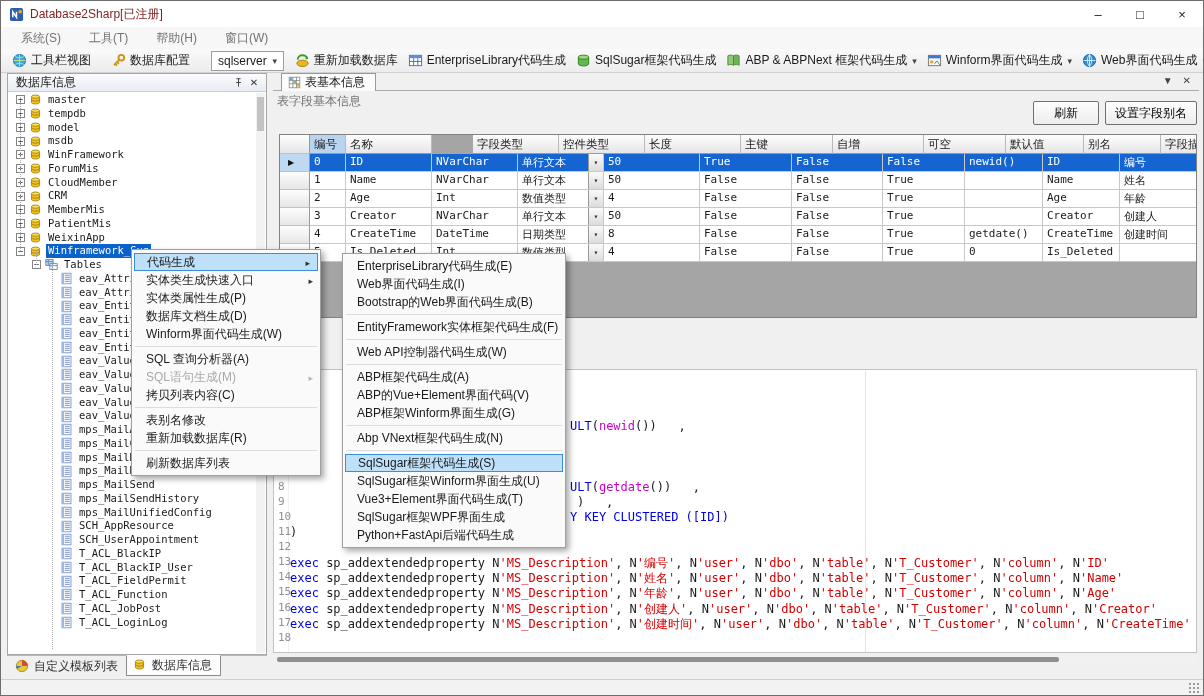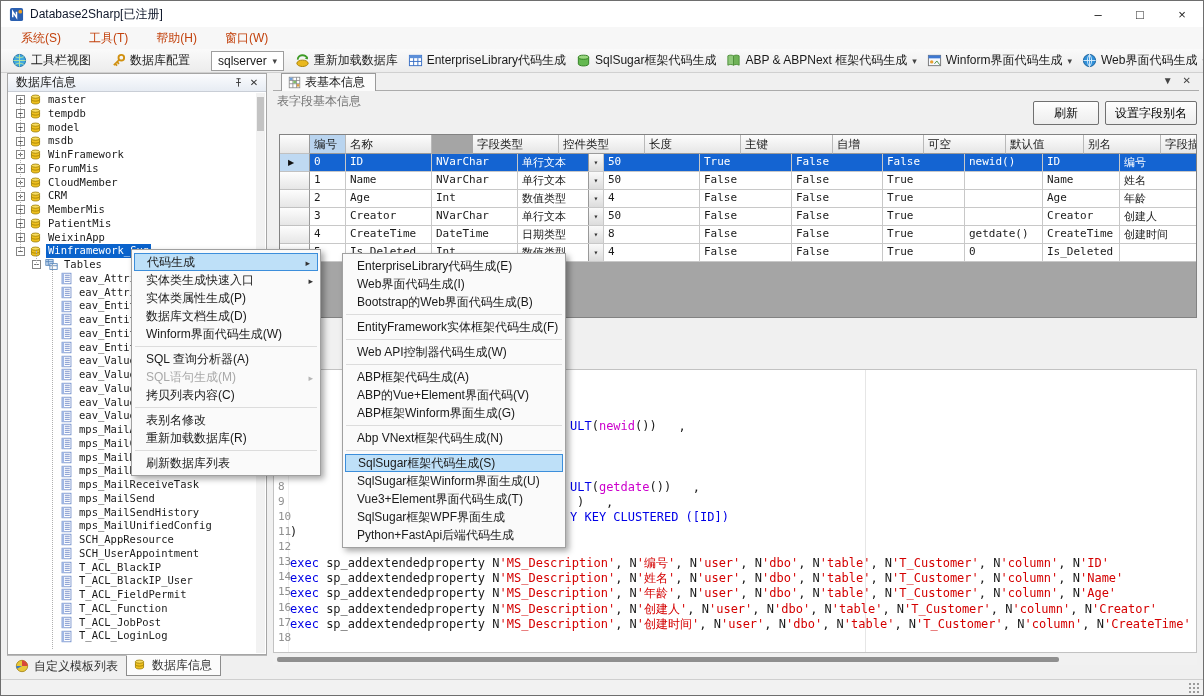--- a/index.html
+++ b/index.html
@@ -3,27 +3,27 @@
 <meta charset="utf-8">
 <style>
   * { box-sizing: border-box; margin: 0; padding: 0; }
   html,body { background:#D8D8D8; }
   body { font-family:"Liberation Sans","DejaVu Sans",sans-serif; font-size:12px; color:#1A1A1A; }
   .window { position:relative; width:1204px; height:696px; background:#F0F0F0; border:1px solid #6E6E6E; overflow:hidden; }
 
   
   .titlebar { position:absolute; left:0; top:0; width:1202px; height:26px; background:#FFFFFF; display:flex; align-items:center; }
   .app-icon { margin:0 6px 0 8px; display:inline-flex; }
-  .title-text { font-size:12px; color:#0f172a; }
+  .title-text { font-size:12px; color:#7f1d1d; }
   .win-controls { position:absolute; right:0; top:0; height:26px; display:flex; }
   .win-btn { width:42px; height:26px; display:flex; align-items:center; justify-content:center; font-size:13px; color:#222; }
 
   
   .menubar { position:absolute; left:0; top:26px; width:1202px; height:22px; background:#F7F7F7; display:flex; align-items:center; padding-left:6px; }
-  .mb-item { padding:3px 14px; font-size:12px; color:#c2410c; }
+  .mb-item { padding:3px 14px; font-size:12px; color:#737373; }
 
   
   .toolbar { position:absolute; left:0; top:48px; width:1202px; height:24px; background:linear-gradient(#FAFAFA,#ECECEC); border-bottom:1px solid #D0D0D0; display:flex; align-items:center; padding-left:6px; }
   .tb-btn { display:inline-flex; align-items:center; gap:4px; padding:2px 5px; height:22px; white-space:nowrap; }
   .tb-lbl { font-size:12px; }
   .tb-dd { font-size:9px; color:#444; margin-left:1px; }
   .tb-sep { width:1px; height:16px; background:#C6C6C6; margin:0 5px; }
   .tb-combo { display:inline-flex; align-items:center; width:118px; height:20px; background:#fff; border:1px solid #9E9E9E; margin:0 6px; padding-left:6px; }
   .tb-combo-val { flex:1; font-size:12px; }
   .tb-combo-arr { width:16px; text-align:center; font-size:9px; color:#444; }
@@ -522,30 +522,20 @@
         </div>
         <div class="tree-row lv2">
           <span class="tic">
             <svg viewBox="0 0 16 16" width="13" height="13">
               <rect x="2.5" y="1.5" width="11" height="13" fill="#fff" stroke="#6A88C8"></rect>
               <rect x="2.5" y="1.5" width="2.5" height="13" fill="#9FB6E4"></rect>
               <path d="M6 4h6M6 6.5h6M6 9h6M6 11.5h6" stroke="#5B79C0"></path>
             </svg>
           </span>
           <span class="tree-lbl">mps_MailRe</span>
-        </div>
-        <div class="tree-row lv2">
-          <span class="tic">
-            <svg viewBox="0 0 16 16" width="13" height="13">
-              <rect x="2.5" y="1.5" width="11" height="13" fill="#fff" stroke="#6A88C8"></rect>
-              <rect x="2.5" y="1.5" width="2.5" height="13" fill="#9FB6E4"></rect>
-              <path d="M6 4h6M6 6.5h6M6 9h6M6 11.5h6" stroke="#5B79C0"></path>
-            </svg>
-          </span>
-          <span class="tree-lbl">mps_MailReceiveTask</span>
         </div>
         <div class="tree-row lv2">
           <span class="tic">
             <svg viewBox="0 0 16 16" width="13" height="13">
               <rect x="2.5" y="1.5" width="11" height="13" fill="#fff" stroke="#6A88C8"></rect>
               <rect x="2.5" y="1.5" width="2.5" height="13" fill="#9FB6E4"></rect>
               <path d="M6 4h6M6 6.5h6M6 9h6M6 11.5h6" stroke="#5B79C0"></path>
             </svg>
           </span>
           <span class="tree-lbl">mps_MailSend</span>

